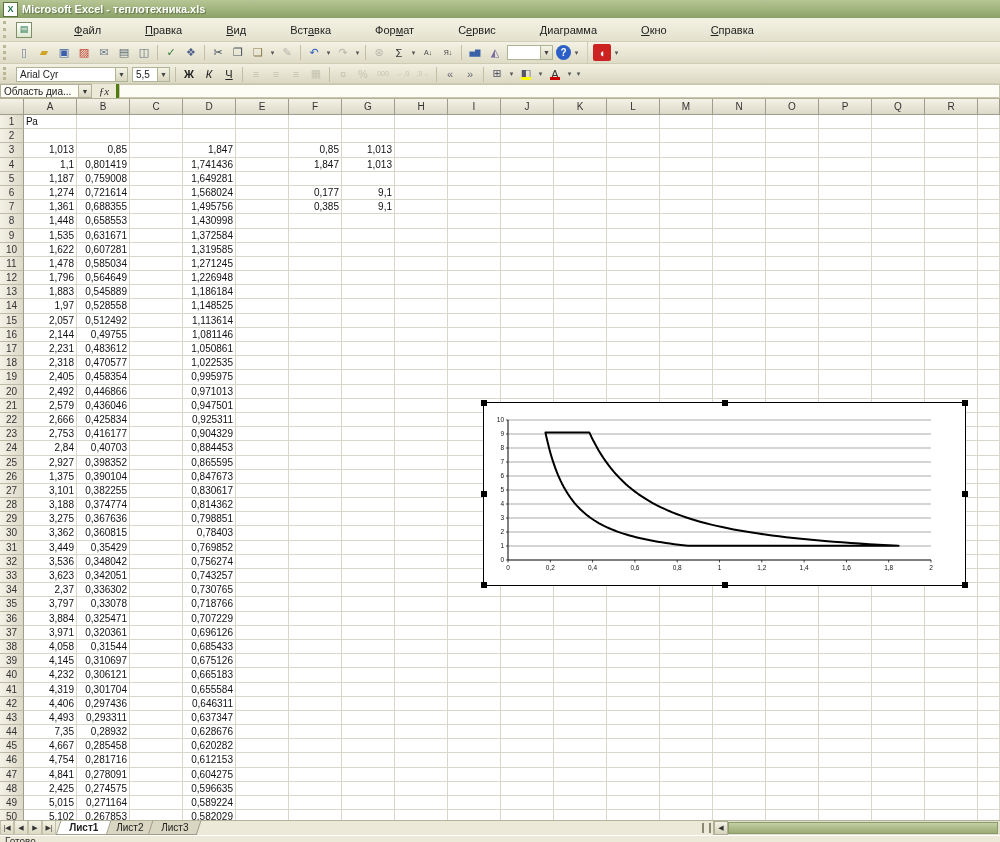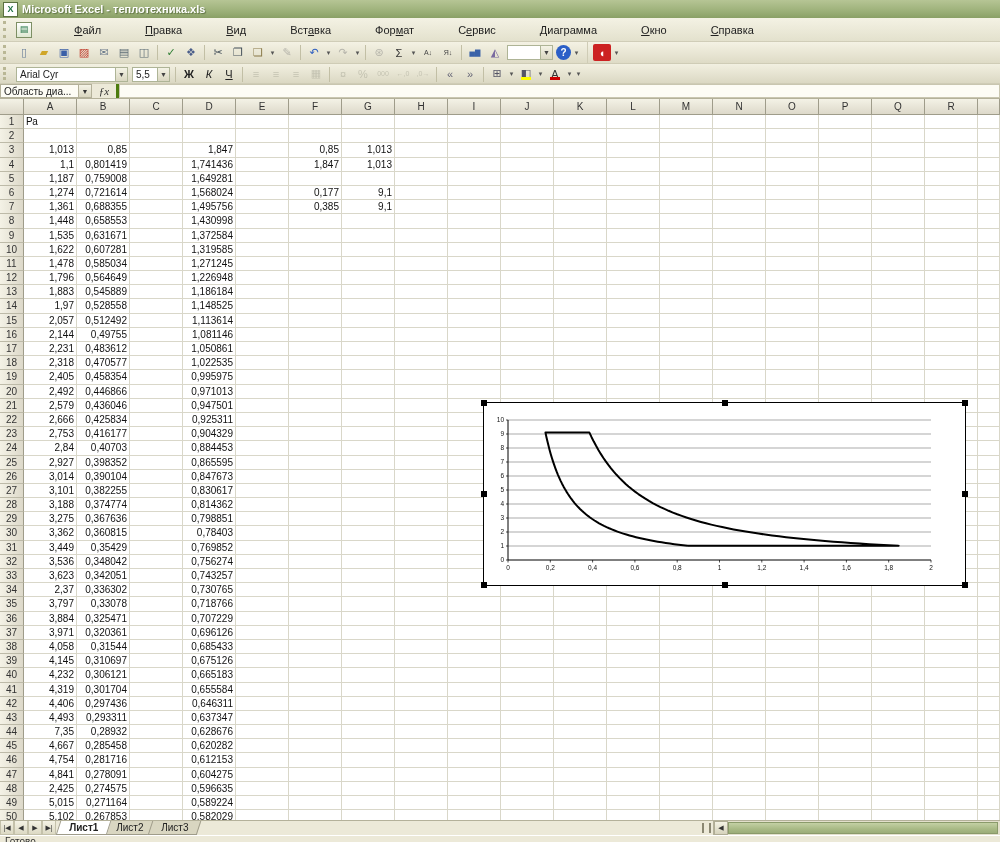--- a/index.html
+++ b/index.html
@@ -775,21 +775,21 @@
           <div class="cell"></div>
           <div class="cell"></div>
           <div class="cell"></div>
           <div class="cell"></div>
           <div class="cell"></div>
           <div class="cell"></div>
           <div class="cell partial"></div>
         </div>
         <div class="grow">
           <div class="rowhdr">26</div>
-          <div class="cell num">3,014</div>
+          <div class="cell num">1,375</div>
           <div class="cell num">0,390104</div>
           <div class="cell"></div>
           <div class="cell num">0,847673</div>
           <div class="cell"></div>
           <div class="cell"></div>
           <div class="cell"></div>
           <div class="cell"></div>
           <div class="cell"></div>
           <div class="cell"></div>
           <div class="cell"></div>

